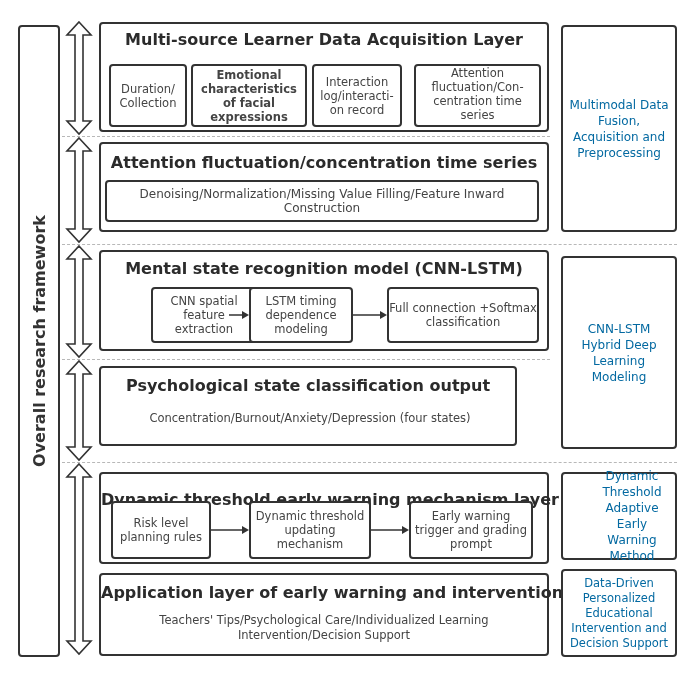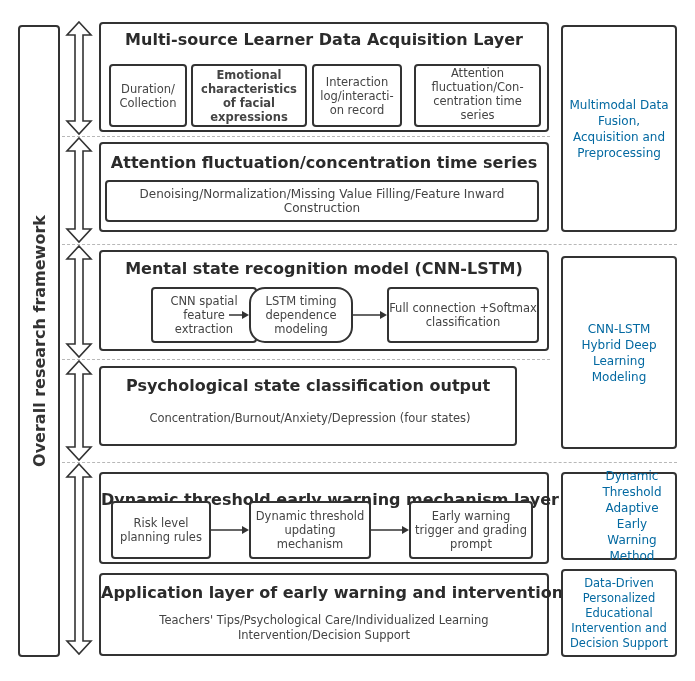--- a/index.html
+++ b/index.html
@@ -57,21 +57,21 @@
 </div>
 
 <div class="box" style="left:99px; top:142px; width:450px; height:90px;">
   <div class="title" style="top:9px; font-size:16px;">Attention fluctuation/concentration time series</div>
   <div class="sub" style="left:4px; top:36px; width:434px; height:42px; font-size:12px;">Denoising/Normalization/Missing Value Filling/Feature Inward Construction</div>
 </div>
 
 <div class="box" style="left:99px; top:250px; width:450px; height:101px;">
   <div class="title" style="top:7px; font-size:16px;">Mental state recognition model (CNN-LSTM)</div>
   <div class="sub" style="left:6px; top:35px; width:106px; height:56px;margin-left:44px;">CNN spatial feature extraction</div>
-  <div class="sub" style="left:148px; top:35px; width:104px; height:56px;border-radius:16px;">LSTM timing dependence modeling</div>
+  <div class="sub" style="left:148px; top:35px; width:104px; height:56px;">LSTM timing dependence modeling</div>
   <div class="sub" style="left:286px; top:35px; width:152px; height:56px;">Full connection +Softmax classification</div>
   <svg class="harrow" style="left:128px; top:58px;" width="20" height="10">
       <line x1="0" y1="5" x2="13" y2="5" stroke="#333" stroke-width="1.5"></line>
       <polygon points="13,1 20,5 13,9" fill="#333"></polygon>
     </svg>
   <svg class="harrow" style="left:252px; top:58px;" width="34" height="10">
       <line x1="0" y1="5" x2="27" y2="5" stroke="#333" stroke-width="1.5"></line>
       <polygon points="27,1 34,5 27,9" fill="#333"></polygon>
     </svg>
 </div>

